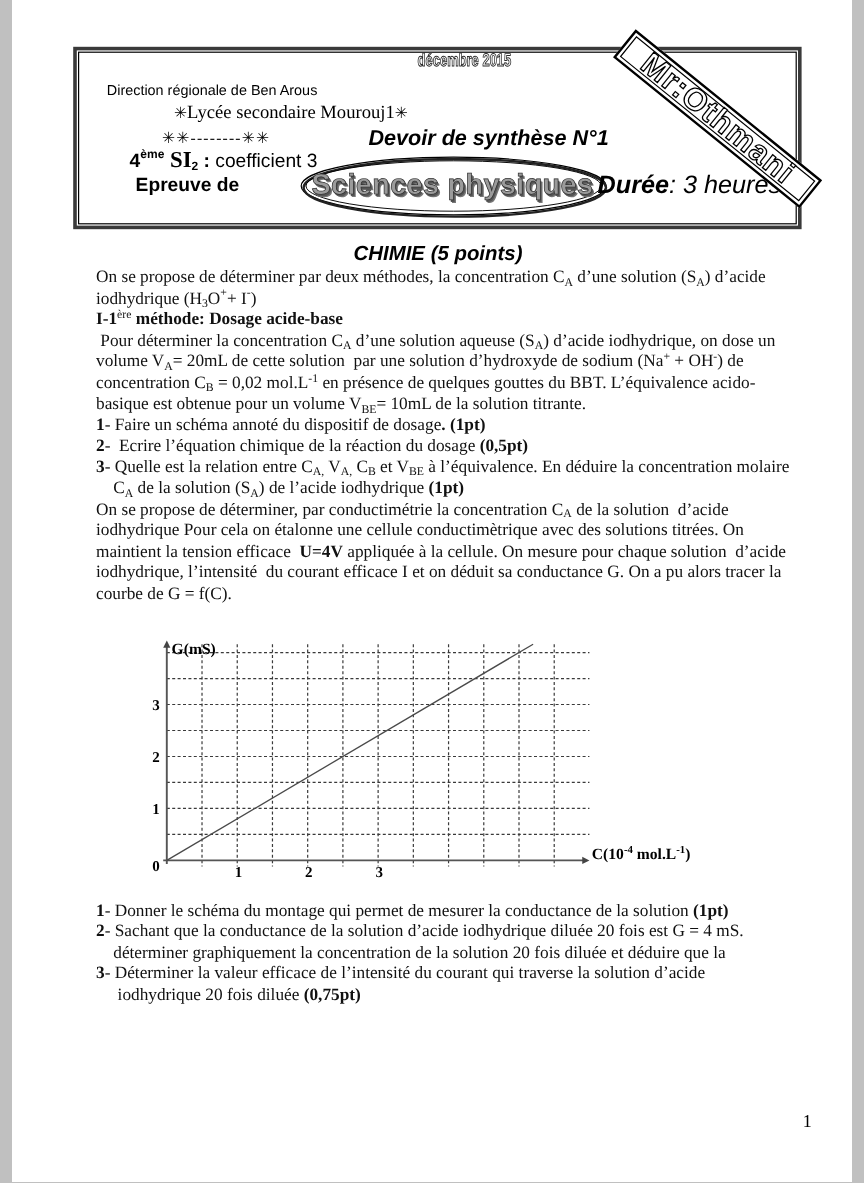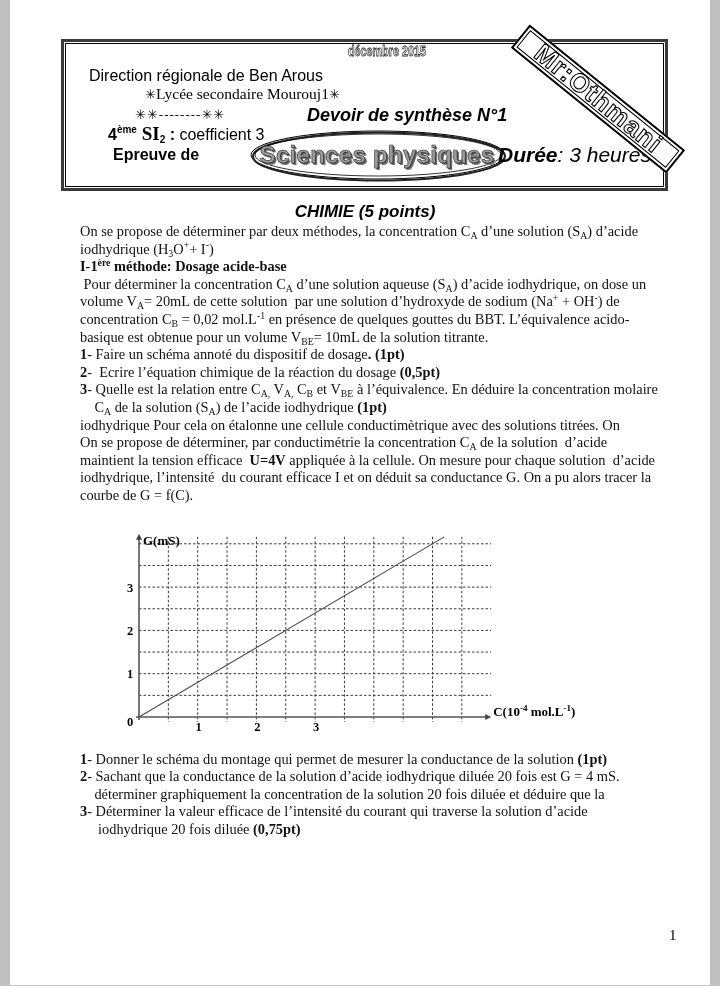--- a/index.html
+++ b/index.html
@@ -13,21 +13,21 @@
   #header-box { position: absolute; left: 61px; top: 39px; width: 607px; height: 152px;
     box-sizing: border-box; border: 3px solid #3a3a3a; }
   #header-box-inner { position: absolute; left: 1px; top: 1px; right: 1px; bottom: 1px; border: 1px solid #000; }
   .abs { position: absolute; white-space: pre; color: #000; }
   .sans { font-family: "Liberation Sans", sans-serif; }
   .serif { font-family: "Liberation Serif", serif; }
   .sym { font-family: "DejaVu Sans", sans-serif; }
 
   #date-label { left: 348px; top: 42px; font-size: 15px; line-height: 18px; font-weight: bold;
     color: #fff; -webkit-text-stroke: 0.8px #2a2a2a; transform: scaleX(0.72); transform-origin: left center; }
-  #direction { left: 89px; top: 66px; font-size: 16px; line-height: 19px; }
+  #direction { left: 89px; top: 66px; font-size: 12px; line-height: 19px; }
   #lycee { left: 97px; top: 85px; font-size: 15.5px; line-height: 18px; margin-left: 48px; }
   #lycee .sym { font-size: 13px; }
   #separator { left: 135px; top: 106px; font-size: 13px; line-height: 17px; letter-spacing: 1px; }
   #class-line { left: 108px; top: 124px; font-size: 16px; line-height: 19px; }
   #class-line .b { font-weight: bold; }
   #class-line .sup { font-size: 10px; position: relative; top: -7px; font-weight: bold; }
   #class-line .sub { font-size: 10px; position: relative; top: 3px; font-weight: bold; }
   #class-line .si { font-family: "Liberation Serif", serif; font-weight: bold; font-size: 19px; }
   #epreuve { left: 113px; top: 145px; font-size: 16px; line-height: 19px; font-weight: bold; }
   #exam-title { left: 307px; top: 105px; font-size: 18px; line-height: 21px; font-weight: bold; font-style: italic; }
@@ -50,21 +50,21 @@
   
   #section-title { left: 0; width: 730px; top: 202px; text-align: center; font-family: "Liberation Sans", sans-serif;
     font-size: 17px; line-height: 20px; font-weight: bold; font-style: italic; }
   .text-block { position: absolute; left: 52px; font-family: "Liberation Serif", serif; font-size: 14.4px; color: #111; }
   #chimie-block { top: 223px; line-height: 17.6px; }
   #questions-block { top: 751px; line-height: 17.4px; }
   .line { white-space: pre; margin-left: 28px; }
   .seg.b { font-weight: bold; }
   .seg.sub, .seg.bsub { font-size: 0.68em; position: relative; top: 0.3em; line-height: 0; }
   .seg.sup, .seg.bsup { font-size: 0.68em; position: relative; top: -0.55em; line-height: 0; }
-  .seg.bsup, .seg.bsub { font-weight: bold; }
+  .seg.bsup, .seg.bsub { font-weight: normal; }
 
   
   #chart-svg { position: absolute; left: 100px; top: 525px; width: 500px; height: 215px; overflow: visible; }
   #chart-svg .grid { stroke: #3a3a3a; stroke-width: 1; stroke-dasharray: 2.5 2; fill: none; }
   #chart-svg .axis { stroke: #555; stroke-width: 1.6; fill: none; }
   #chart-svg .arrow { fill: #444; stroke: none; }
   #chart-svg .data-line { stroke: #4a4a4a; stroke-width: 1.1; fill: none; }
   #chart-svg .tick { font-family: "Liberation Serif", serif; font-weight: bold; font-size: 12.5px; fill: #000; }
   #chart-svg .axis-label { font-family: "Liberation Serif", serif; font-weight: bold; font-size: 13px; fill: #000; }
 
@@ -111,22 +111,22 @@
     <div class="line"><span class="seg ">iodhydrique (H</span><span class="seg sub">3</span><span class="seg ">O</span><span class="seg sup">+</span><span class="seg ">+ I</span><span class="seg sup">-</span><span class="seg ">)</span></div>
     <div class="line"><span class="seg b">I-1</span><span class="seg bsup">ère</span><span class="seg b"> méthode: Dosage acide-base</span></div>
     <div class="line"><span class="seg "> Pour déterminer la concentration C</span><span class="seg sub">A</span><span class="seg "> d’une solution aqueuse (S</span><span class="seg sub">A</span><span class="seg ">) d’acide iodhydrique, on dose un</span></div>
     <div class="line"><span class="seg ">volume V</span><span class="seg sub">A</span><span class="seg ">= 20mL de cette solution  par une solution d’hydroxyde de sodium (Na</span><span class="seg sup">+</span><span class="seg "> + OH</span><span class="seg sup">-</span><span class="seg ">) de</span></div>
     <div class="line"><span class="seg ">concentration C</span><span class="seg sub">B</span><span class="seg "> = 0,02 mol.L</span><span class="seg sup">-1</span><span class="seg "> en présence de quelques gouttes du BBT. L’équivalence acido-</span></div>
     <div class="line"><span class="seg ">basique est obtenue pour un volume V</span><span class="seg sub">BE</span><span class="seg ">= 10mL de la solution titrante.</span></div>
     <div class="line"><span class="seg b">1</span><span class="seg ">- Faire un schéma annoté du dispositif de dosage</span><span class="seg b">. (1pt)</span></div>
     <div class="line"><span class="seg b">2</span><span class="seg ">-  Ecrire l’équation chimique de la réaction du dosage </span><span class="seg b">(0,5pt)</span></div>
     <div class="line"><span class="seg b">3</span><span class="seg ">- Quelle est la relation entre C</span><span class="seg sub">A,</span><span class="seg "> V</span><span class="seg sub">A,</span><span class="seg "> C</span><span class="seg sub">B</span><span class="seg "> et V</span><span class="seg sub">BE</span><span class="seg "> à l’équivalence. En déduire la concentration molaire</span></div>
     <div class="line"><span class="seg ">    C</span><span class="seg sub">A</span><span class="seg "> de la solution (S</span><span class="seg sub">A</span><span class="seg ">) de l’acide iodhydrique </span><span class="seg b">(1pt)</span></div>
+    <div class="line"><span class="seg ">On se propose de déterminer, par conductimétrie la concentration C</span><span class="seg sub">A</span><span class="seg "> de la solution  d’acide</span></div>
     <div class="line"><span class="seg ">iodhydrique Pour cela on étalonne une cellule conductimètrique avec des solutions titrées. On</span></div>
-    <div class="line"><span class="seg ">On se propose de déterminer, par conductimétrie la concentration C</span><span class="seg sub">A</span><span class="seg "> de la solution  d’acide</span></div>
     <div class="line"><span class="seg ">maintient la tension efficace  </span><span class="seg b">U=4V</span><span class="seg "> appliquée à la cellule. On mesure pour chaque solution  d’acide</span></div>
     <div class="line"><span class="seg ">iodhydrique, l’intensité  du courant efficace I et on déduit sa conductance G. On a pu alors tracer la</span></div>
     <div class="line"><span class="seg ">courbe de G = f(C).</span></div>
   </div>
 
 <svg id="chart-svg">
     <line x1="39" x2="391.20000000000005" y1="170.35" y2="170.35" class="grid"></line>
     <line x1="39" x2="391.20000000000005" y1="148.7" y2="148.7" class="grid"></line>
     <line x1="39" x2="391.20000000000005" y1="127.05000000000001" y2="127.05000000000001" class="grid"></line>
     <line x1="39" x2="391.20000000000005" y1="105.4" y2="105.4" class="grid"></line>

